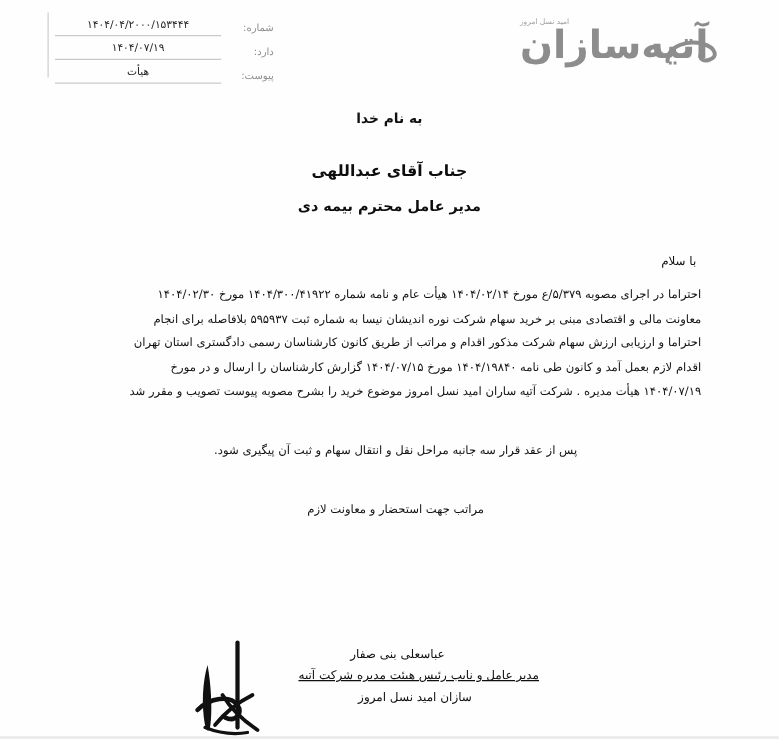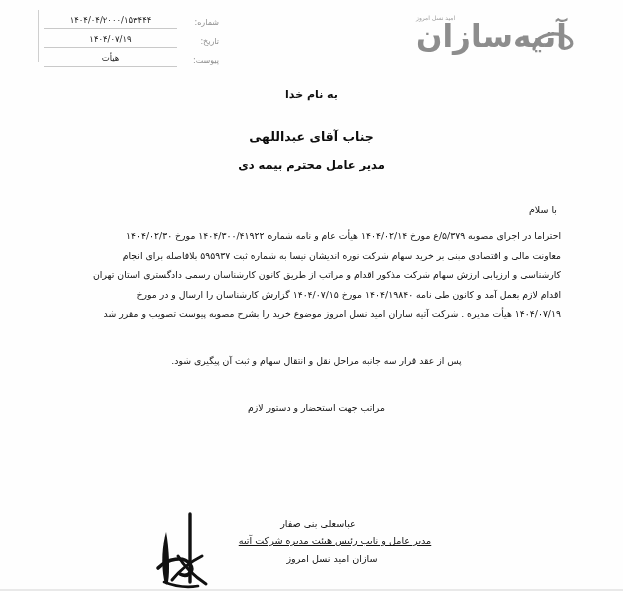--- a/index.html
+++ b/index.html
@@ -243,21 +243,21 @@
     <div class="meta-block">
 
       <div class="meta-row">
         <span class="meta-label">شماره:</span>
         <span class="meta-value-wrap">
           <span class="meta-value">۱۴۰۴/۰۴/۲۰۰۰/۱۵۳۴۴۴</span>
         </span>
       </div>
 
       <div class="meta-row">
-        <span class="meta-label">تاریخ:</span>
+        <span class="meta-label">دارد:</span>
         <span class="meta-value-wrap">
           <span class="meta-value small">۱۴۰۴/۰۷/۱۹</span>
         </span>
       </div>
 
       <div class="meta-row">
         <span class="meta-label">پیوست:</span>
         <span class="meta-value-wrap">
           <span class="meta-value small">هیأت</span>
         </span>
@@ -280,25 +280,25 @@
   <div class="addressee">
     <div class="addressee-name">جناب آقای عبداللهی</div>
     <div class="addressee-title">مدیر عامل محترم بیمه دی</div>
   </div>
 
   <div class="greeting">با سلام</div>
 
   <div class="body-text">
     <div class="body-line">احتراما در اجرای مصوبه ۵/۳۷۹/ع مورخ ۱۴۰۴/۰۲/۱۴ هیأت عام و نامه شماره ۱۴۰۴/۳۰۰/۴۱۹۲۲ مورخ ۱۴۰۴/۰۲/۳۰</div>
     <div class="body-line">معاونت مالی و اقتصادی مبنی بر خرید سهام شرکت نوره اندیشان نیسا به شماره ثبت ۵۹۵۹۳۷ بلافاصله برای انجام</div>
-    <div class="body-line">کارشناسی و ارزیابی ارزش سهام شرکت مذکور اقدام و مراتب از طریق کانون کارشناسان رسمی دادگستری استان تهران</div>
+    <div class="body-line">احتراما و ارزیابی ارزش سهام شرکت مذکور اقدام و مراتب از طریق کانون کارشناسان رسمی دادگستری استان تهران</div>
     <div class="body-line">اقدام لازم بعمل آمد و کانون طی نامه ۱۴۰۴/۱۹۸۴۰ مورخ ۱۴۰۴/۰۷/۱۵ گزارش کارشناسان را ارسال و در مورخ</div>
     <div class="body-line">۱۴۰۴/۰۷/۱۹ هیأت مدیره . شرکت آتیه ساران امید نسل امروز موضوع خرید را بشرح مصوبه پیوست تصویب و مقرر شد</div>
     <div class="body-line c">پس از عقد قرار سه جانبه مراحل نقل و انتقال سهام و ثبت آن پیگیری شود.</div>
-    <div class="body-line c">مراتب جهت استحضار و دستور لازم</div>
+    <div class="body-line c">مراتب جهت استحضار و معاونت لازم</div>
   </div>
 
   <div class="signature">
     <div class="sig-name">عباسعلی بنی صفار</div>
     <div class="sig-title">مدیر عامل و نایب رئیس هیئت مدیره شرکت آتیه</div>
     <div class="sig-title2">سازان امید نسل امروز</div>
   </div>
 
   <svg class="sig-ink" viewBox="0 0 130 78">
     <path d="M62 2 L62 70" stroke="#111" stroke-width="3.4" fill="none" stroke-linecap="round"></path>

